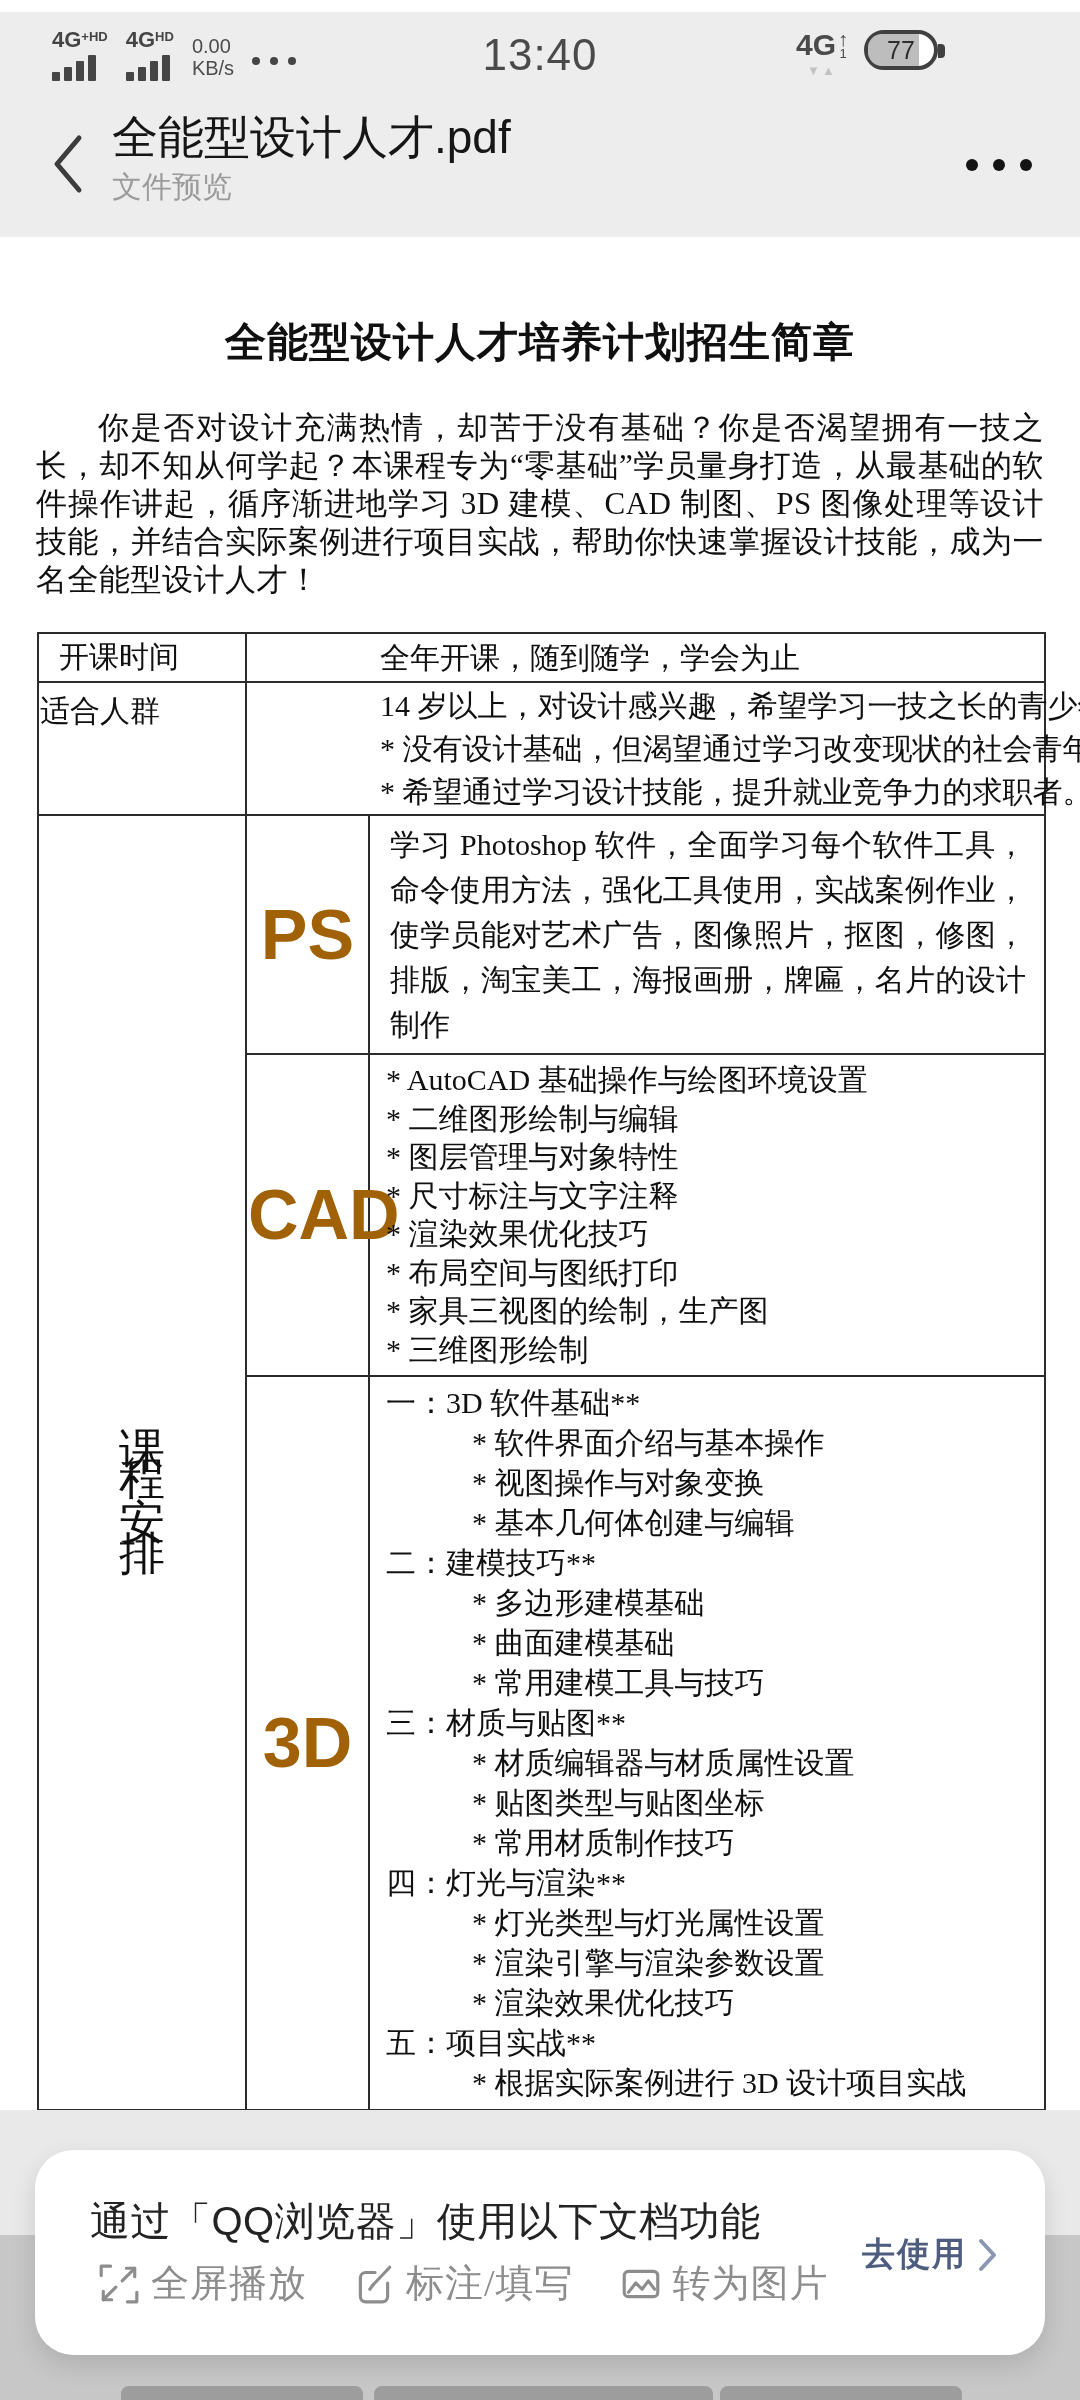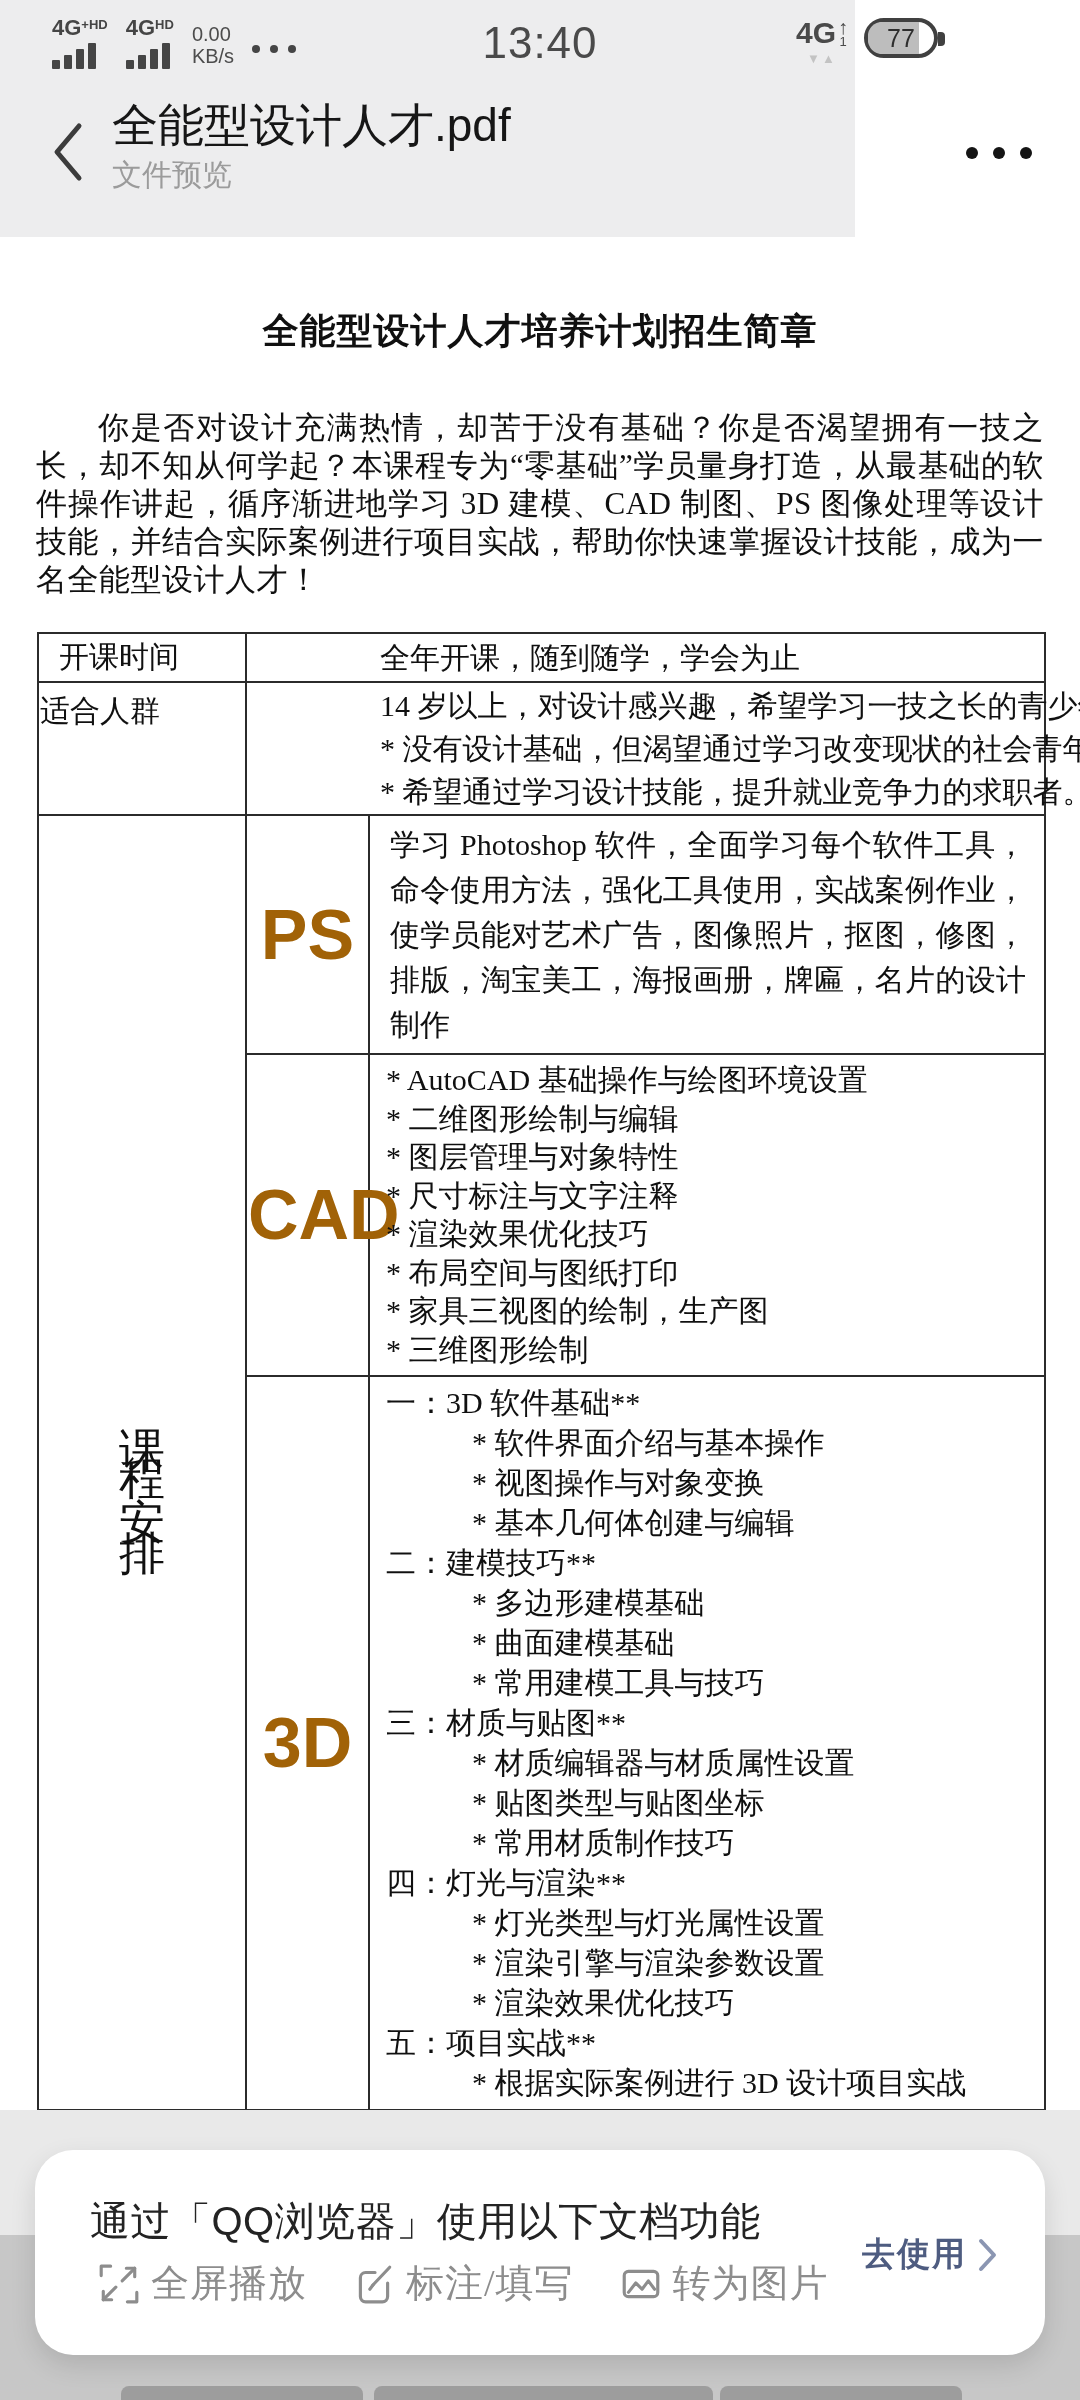--- a/index.html
+++ b/index.html
@@ -1,20 +1,20 @@
 <!DOCTYPE html>
 <html><head>
 <meta charset="utf-8">
 <style>
   html,body{margin:0;padding:0;background:#555;}
   #screen{position:relative;width:1080px;height:2400px;background:#ffffff;overflow:hidden;
           font-family:"Liberation Sans","DejaVu Sans",sans-serif;-webkit-font-smoothing:antialiased;}
 
   
-  .chrome{position:absolute;top:0;left:0;width:855px;height:237px;background:#ededee;}
+  .chrome{position:absolute;top:12px;left:0;width:1080px;height:237px;background:#ededee;}
   .statusbar{position:absolute;top:0;left:0;width:1080px;height:75px;}
   .sb-left{position:absolute;left:52px;top:14px;display:flex;align-items:flex-end;gap:18px;color:#454545;}
   .sig{display:flex;flex-direction:column;align-items:flex-start;}
   .sig-label{font-size:22px;font-weight:bold;letter-spacing:0;line-height:22px;color:#454545;}
   .sig-label sup{font-size:13px;font-weight:bold;vertical-align:6px;}
   .bars{display:flex;align-items:flex-end;gap:4px;margin-top:4px;height:26px;}
   .bars i{display:block;width:8px;background:#454545;border-radius:1px;}
   .b1{height:9px}.b2{height:14px}.b3{height:20px}.b4{height:26px}
   .speed{font-size:20px;line-height:22px;color:#4c4c4c;padding-bottom:2px;}
   .sb-dots{display:flex;gap:10px;align-items:center;padding-bottom:16px;}
@@ -37,21 +37,21 @@
   .back{position:absolute;left:50px;top:46px;width:36px;height:62px;}
   .titleblock{position:absolute;left:112px;top:22px;}
   .app-title{font-size:46px;color:#161616;line-height:56px;}
   .app-sub{font-size:30px;color:#9b9b9b;line-height:40px;margin-top:2px;}
   .menu-dots{position:absolute;right:48px;top:72px;display:flex;gap:15px;}
   .menu-dots i{width:12px;height:12px;border-radius:50%;background:#141414;display:block;}
 
   
   .page{position:absolute;top:237px;left:0;width:1080px;height:1873px;background:#ffffff;
         font-family:"Liberation Serif","DejaVu Serif",serif;color:#101010;}
-  .doc-title{position:absolute;top:70px;left:0;right:0;text-align:center;font-size:36px;font-weight:bold;letter-spacing:1px;}
+  .doc-title{position:absolute;top:78px;left:0;right:0;text-align:center;font-size:41px;font-weight:bold;letter-spacing:1px;}
   .doc-intro{position:absolute;top:172px;left:36px;width:1008px;font-size:31px;line-height:38px;
              text-align:justify;text-indent:2em;letter-spacing:0.5px;}
   .doc-table{position:absolute;top:395px;left:37px;width:1007px;border-collapse:collapse;table-layout:fixed;}
   .doc-table td{border:2px solid #2b2b2b;font-size:30px;color:#101010;box-sizing:border-box;}
   .col-a{width:208px}.col-b{width:123px}.col-c{width:676px}
   tr.r-open{height:49px;margin-top:16px;}
   tr.r-aud{height:132px;}
   tr.r-ps{height:195px;}
   tr.r-cad{height:310px;}
   tr.r-3d{height:722px;}

